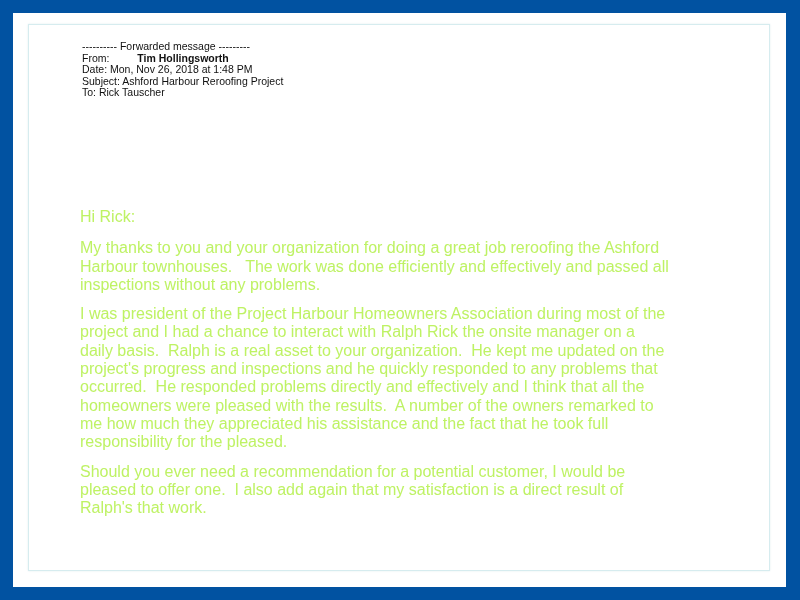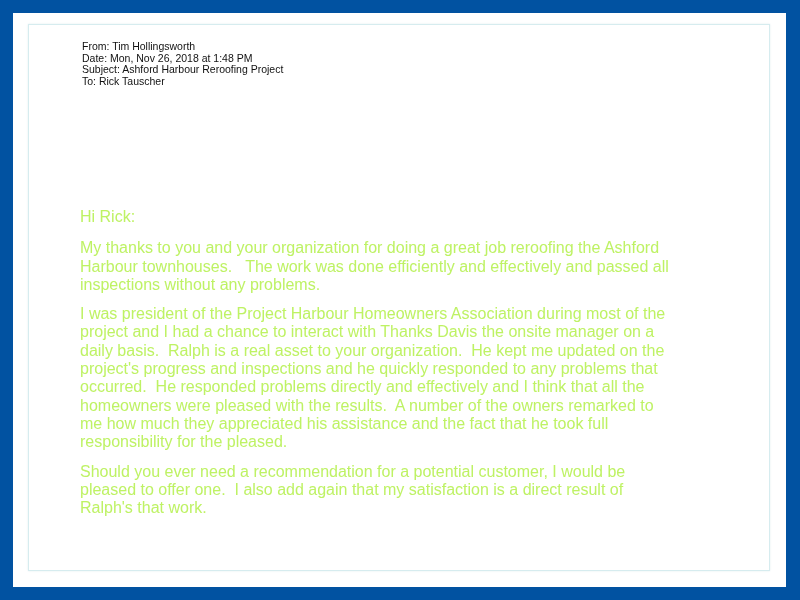--- a/index.html
+++ b/index.html
@@ -1,46 +1,47 @@
 <!DOCTYPE html>
 <html><head>
 <meta charset="utf-8">
 <style>
   html,body{margin:0;padding:0;}
   body{width:800px;height:600px;background:#0152a1;position:relative;overflow:hidden;font-family:"Liberation Sans",sans-serif;}
   .frame{position:absolute;left:13px;top:13px;width:773px;height:574px;background:#ffffff;}
   .card{position:absolute;left:28px;top:24px;width:740px;height:545px;background:#fff;border:1px solid #d6ecef;box-shadow:0 0 2px #e2eef0;}
   .hdr{position:absolute;left:82px;top:41px;font-size:10.5px;line-height:11.5px;color:#111;}
-  .hdr b{font-weight:normal;}
+  .hdr b{font-weight:bold;margin-left:25px;}
   .body{position:absolute;left:80px;top:164px;width:680px;font-size:16px;line-height:18.3px;color:#bef264;margin-top:44px;}
   .body p{margin:0 0 11px 0;}
   .body .greet{margin-bottom:13px;}
 </style>
 </head>
 <body>
 
 <div class="frame"></div>
 <div class="card"></div>
 
 <div class="hdr">
+  <div>---------- Forwarded message ---------</div>
   <div><span>From: </span><b>Tim Hollingsworth</b></div>
   <div>Date: Mon, Nov 26, 2018 at 1:48 PM</div>
   <div>Subject: Ashford Harbour Reroofing Project</div>
   <div>To: Rick Tauscher</div>
 </div>
 
 <div class="body">
   <p class="greet">Hi Rick:</p>
   <p>
     <span>My thanks to you and your organization for doing a great job reroofing the Ashford</span><br>
     <span style="white-space:pre">Harbour townhouses.   The work was done efficiently and effectively and passed all</span><br>
     <span>inspections without any problems.</span>
   </p>
   <p style="white-space:pre"><span>I was president of the Project Harbour Homeowners Association during most of the</span>
-<span>project and I had a chance to interact with Thanks Davis the onsite manager on a</span>
+<span>project and I had a chance to interact with Ralph Rick the onsite manager on a</span>
 <span>daily basis.  Ralph is a real asset to your organization.  He kept me updated on the</span>
 <span>project's progress and inspections and he quickly responded to any problems that</span>
 <span>occurred.  He responded problems directly and effectively and I think that all the</span>
 <span>homeowners were pleased with the results.  A number of the owners remarked to</span>
 <span>me how much they appreciated his assistance and the fact that he took full</span>
 <span>responsibility for the pleased.</span></p>
   <p style="white-space:pre"><span>Should you ever need a recommendation for a potential customer, I would be</span>
 <span>pleased to offer one.  I also add again that my satisfaction is a direct result of</span>
 <span>Ralph's that work.</span></p>
 </div>

